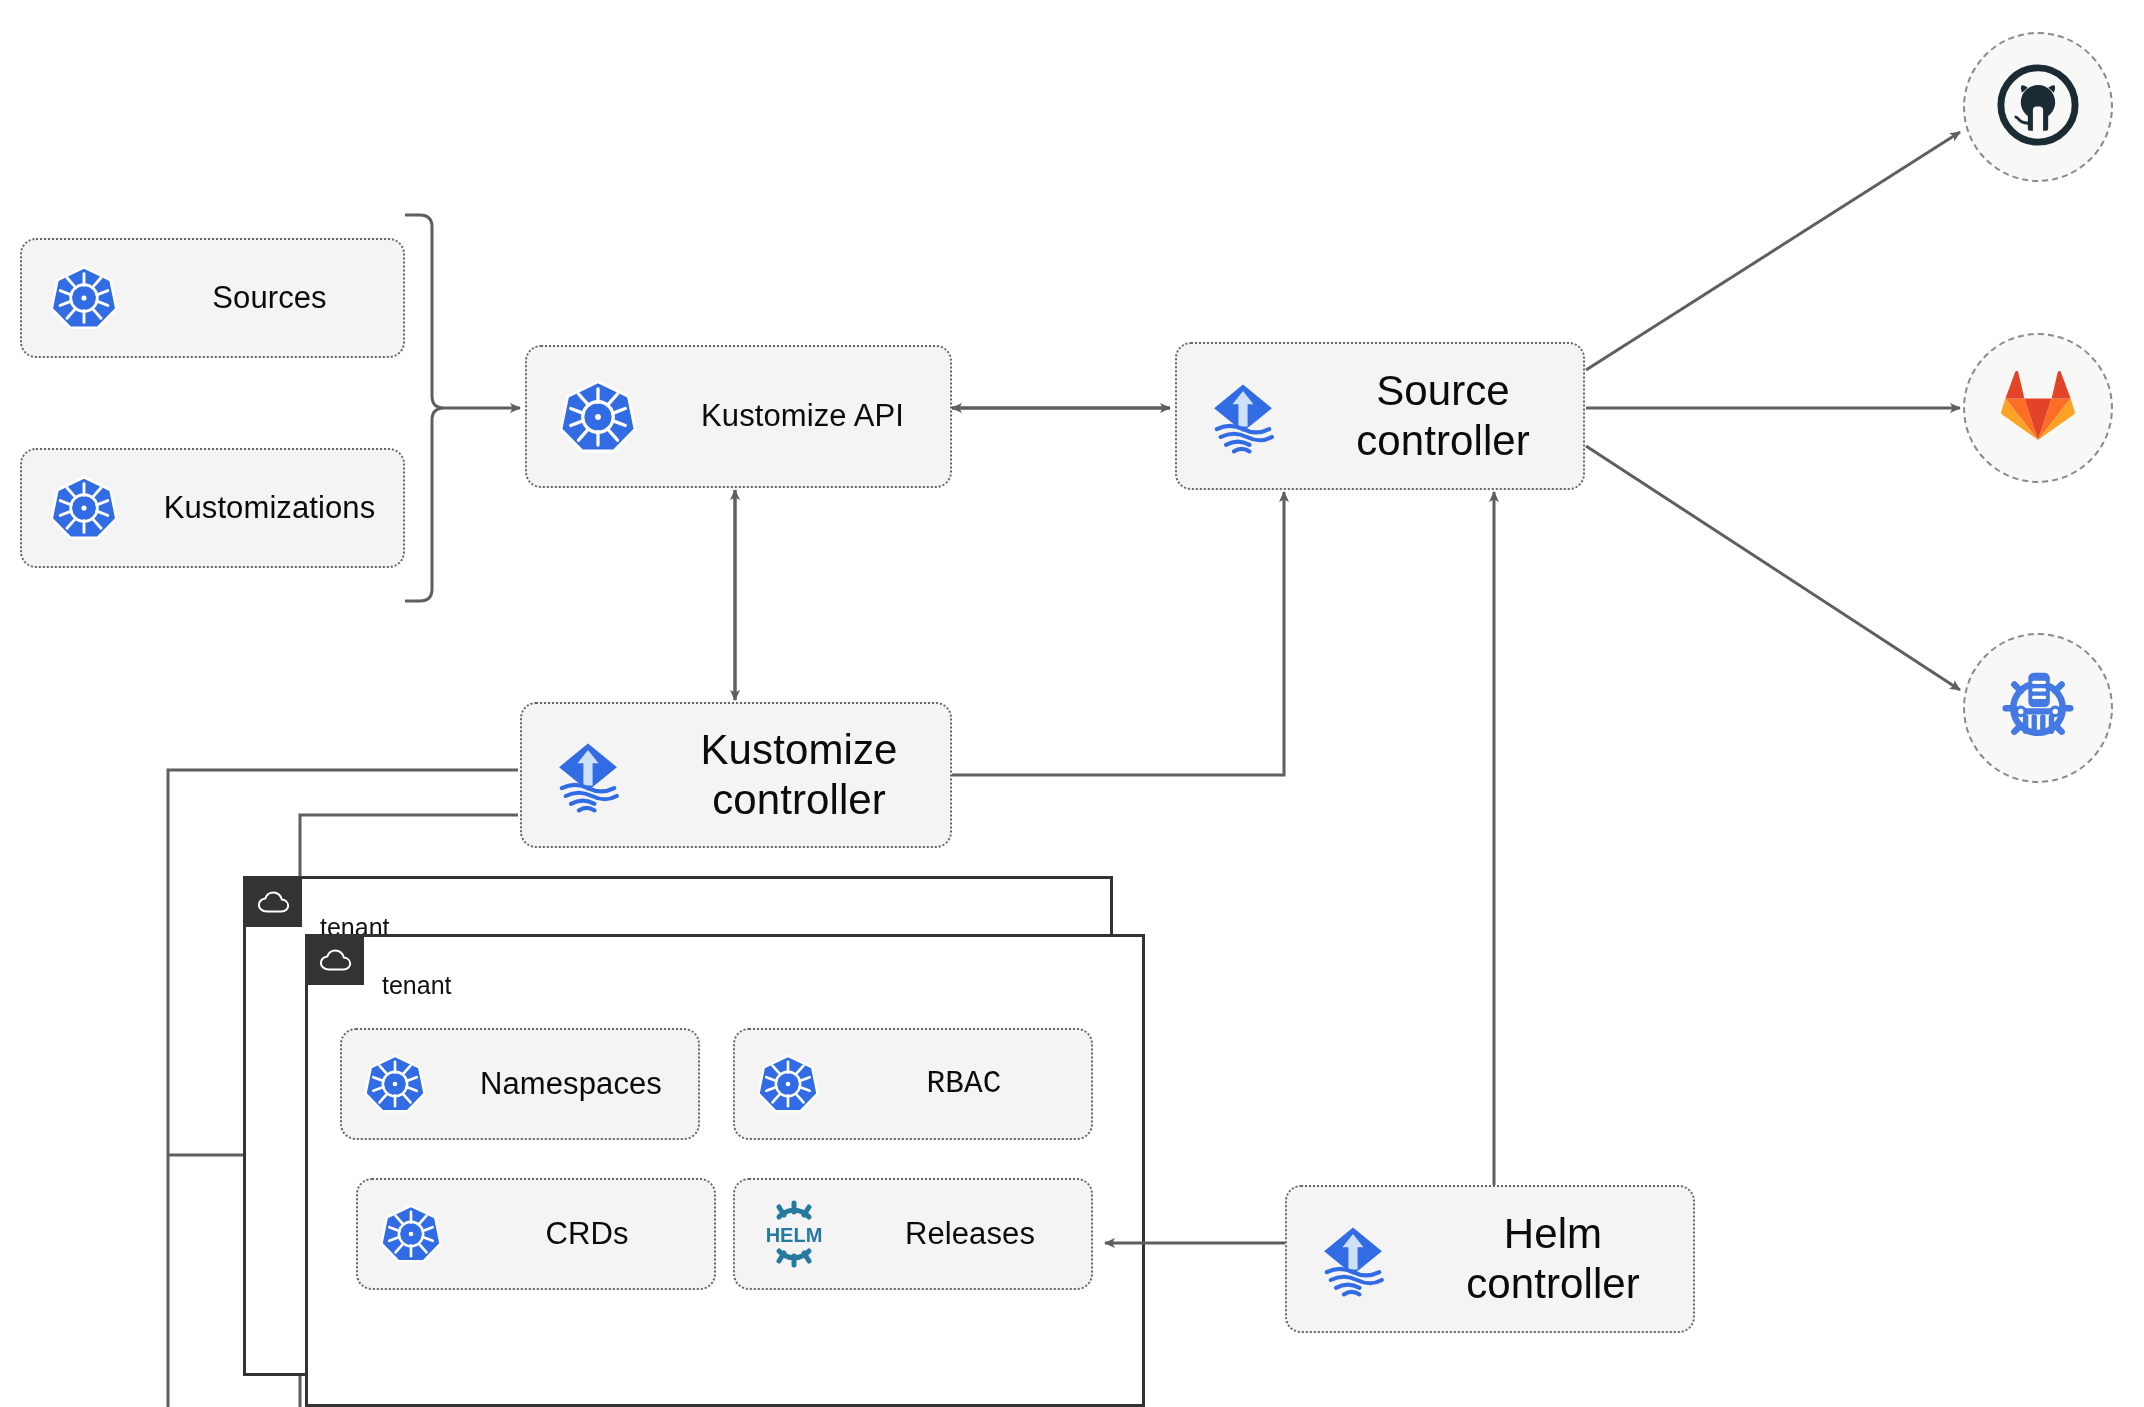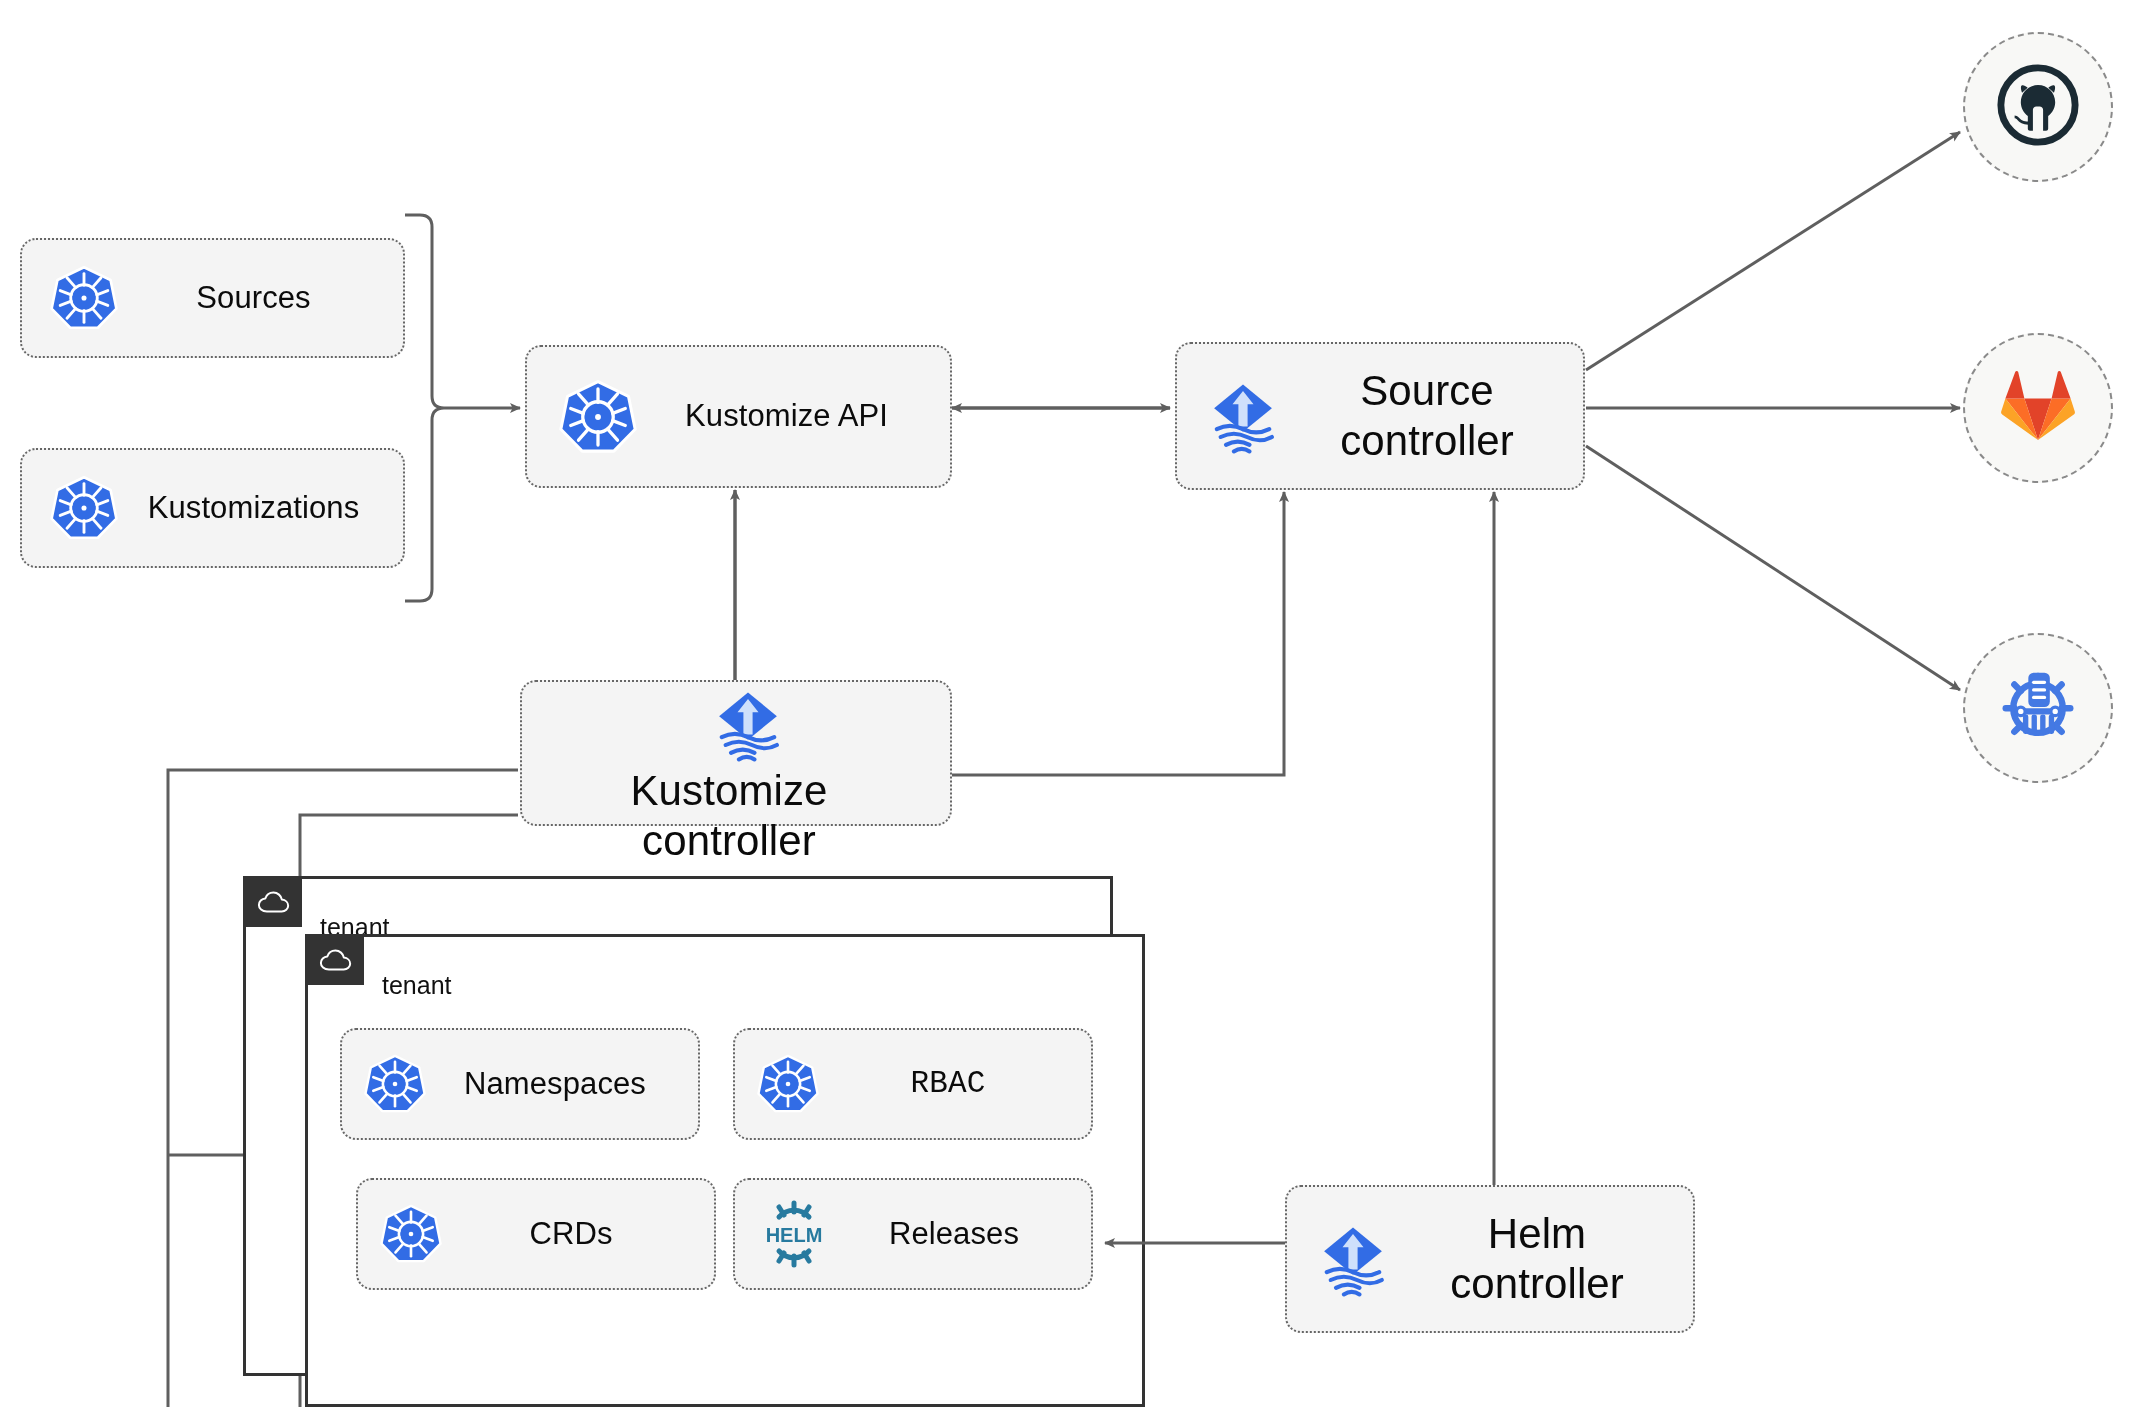--- a/index.html
+++ b/index.html
@@ -9,20 +9,21 @@
   
   .node{
     position:absolute;
     box-sizing:border-box;
     background:#f4f4f4;
     border:2px dotted #666;
     border-radius:16px;
     display:flex;
     align-items:center;
     z-index:6;
+    gap:32px;
   }
   .node .ico{flex:0 0 auto;display:flex;align-items:center;justify-content:center;}
   .node .lbl{
     flex:1 1 auto;
     text-align:center;
     color:#0b0b0b;
     line-height:1.18;
     font-size:31px;
     letter-spacing:.1px;
     padding-right:14px;
@@ -184,21 +185,21 @@
           <path d="M25 59 Q31 55 37 59"></path>
         </g>
       </svg>
     </span>
     <span class="lbl two">
       <span>Source</span><br>
       <span>controller</span>
     </span>
   </div>
 
-  <div class="node" style="left:520px;top:680px;width:432px;height:146px;flex-direction:column;">
+  <div class="node" style="left:520px;top:702px;width:432px;height:146px;">
     <span class="ico" style="margin-left:24px;">
       <svg width="84" height="84" viewBox="0 0 64 64">
         <path d="M32 8 L54 26 L32 44 L10 26 Z" fill="#326ce5"></path>
         <path d="M32 13 L40 23 L35.5 23 L35.5 40 L28.5 40 L28.5 23 L24 23 Z" fill="#cfe0fb"></path>
         <g stroke="#326ce5" stroke-width="3.1" stroke-linecap="round" fill="none">
           <path d="M12 42 Q22 37 32 42 Q42 47 52 42"></path>
           <path d="M15 48 Q25 43 35 48 Q45 53 54 48"></path>
           <path d="M19 54 Q28 49 37 54"></path>
           <path d="M25 59 Q31 55 37 59"></path>
         </g>

